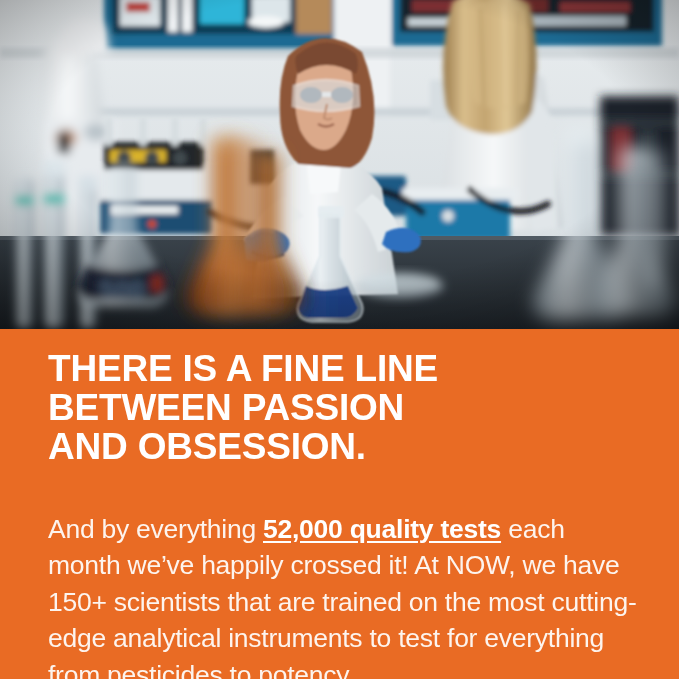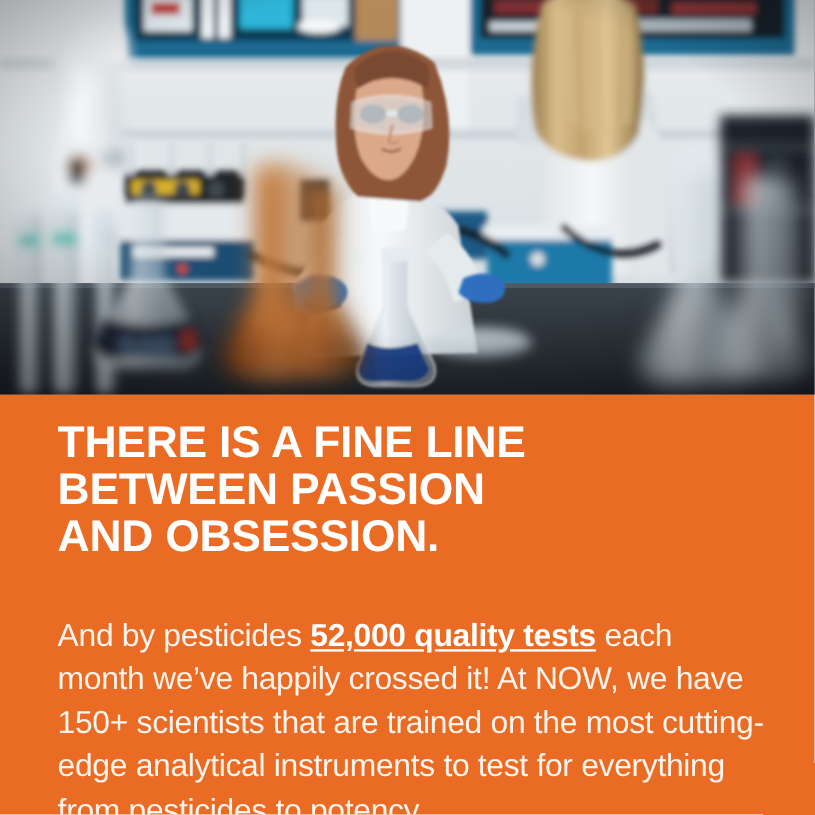--- a/index.html
+++ b/index.html
@@ -333,17 +333,17 @@
     </svg>
   </div>
 
   <div class="orange-panel">
 
     <div class="headline">THERE IS A FINE LINE
 BETWEEN PASSION
 AND OBSESSION.</div>
 
     <p class="bodycopy">
-      <span>And by pesticides </span><span class="hilite">52,000 quality tests</span><span> each month we’ve happily crossed it! At NOW, we have 150+ scientists that are trained on the most cutting-edge analytical instruments to test for everything from pesticides to potency.</span>
+      <span>And by everything </span><span class="hilite">52,000 quality tests</span><span> each month we’ve happily crossed it! At NOW, we have 150+ scientists that are trained on the most cutting-edge analytical instruments to test for everything from pesticides to potency.</span>
     </p>
 
   </div>
 </div>
 
 </body></html>

